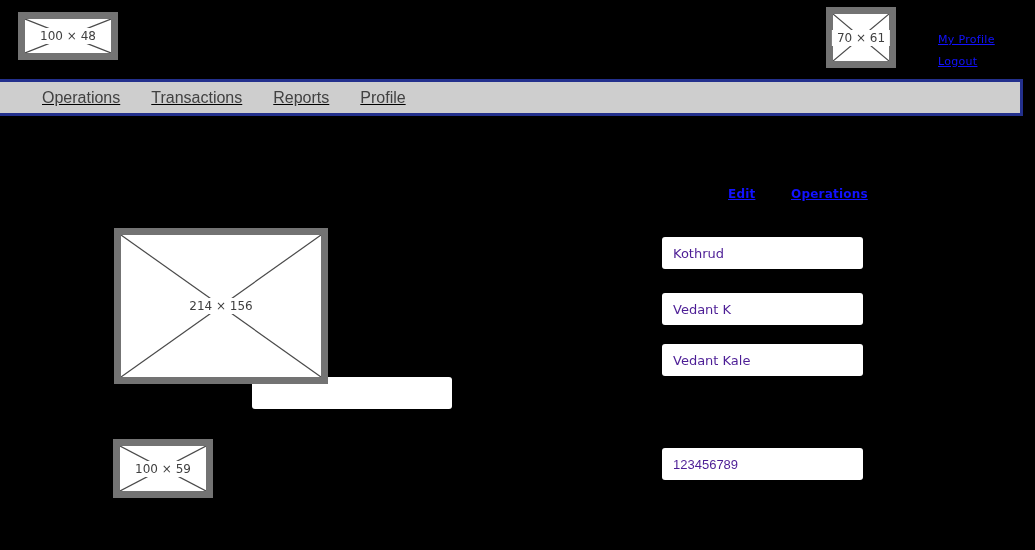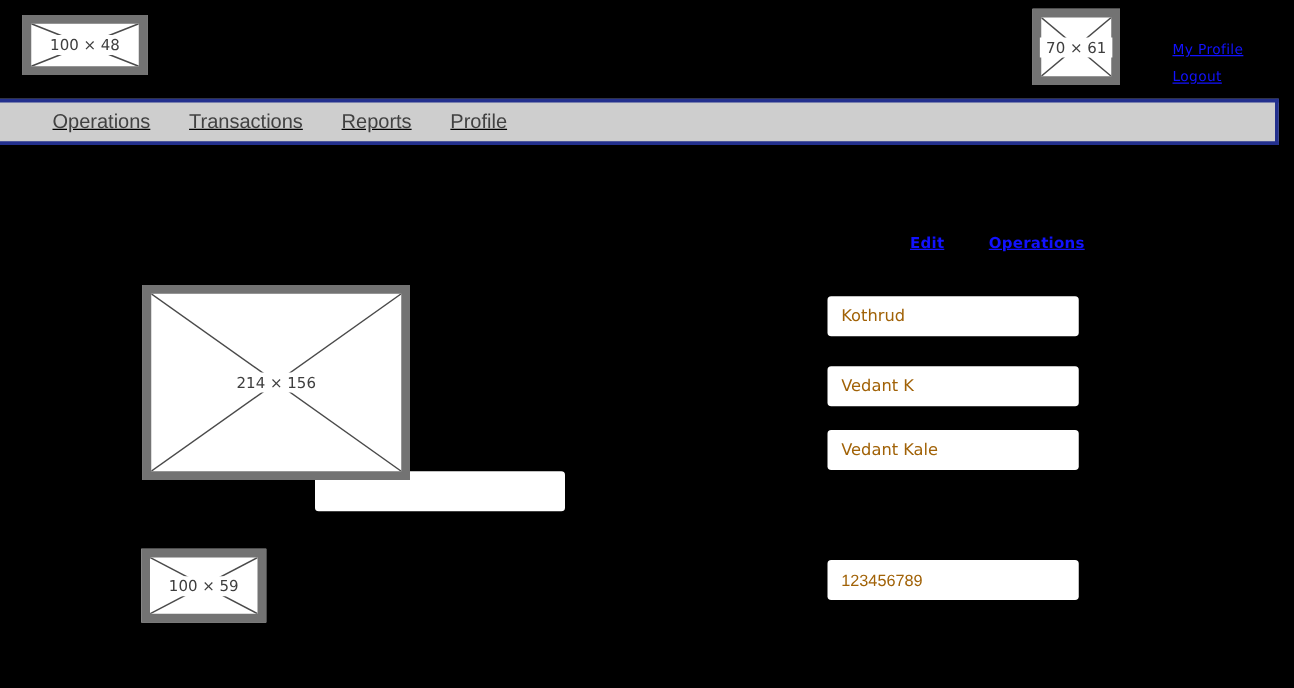--- a/index.html
+++ b/index.html
@@ -84,21 +84,21 @@
   
   .field {
     position: absolute;
     width: 201px; height: 25px;
     box-sizing: border-box;
     background: #ffffff;
     border: none;
     border-radius: 3px;
     padding: 16px 11px;
     font-size: 13px;
-    color: #a16207;
+    color: #4c1d95;
     font-family: "DejaVu Sans", sans-serif;
     outline: none;
   }
   .field.mono-num { font-family: "Liberation Sans", sans-serif; font-size: 13px; }
 </style>
 </head>
 <body>
 
 <div class="placeholder" style="left:18px; top:12px; width:100px; height:48px;">
   <svg>

